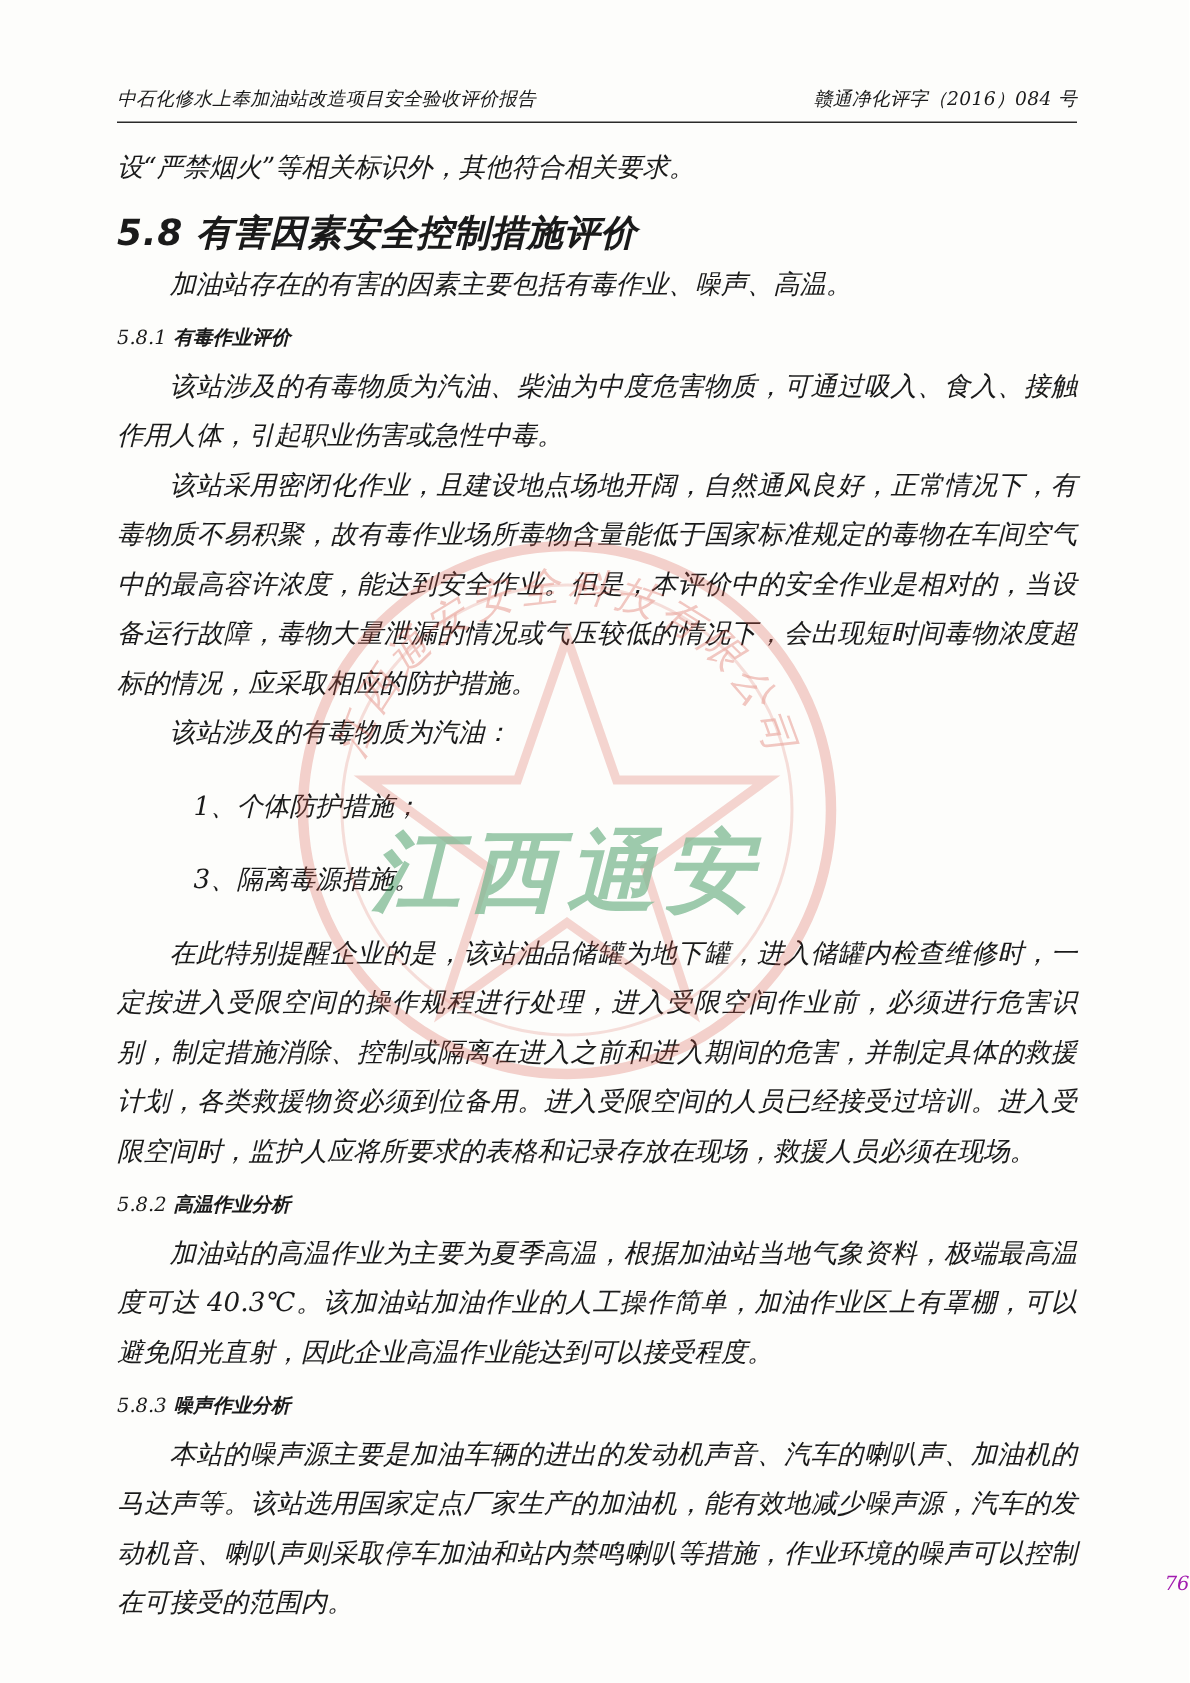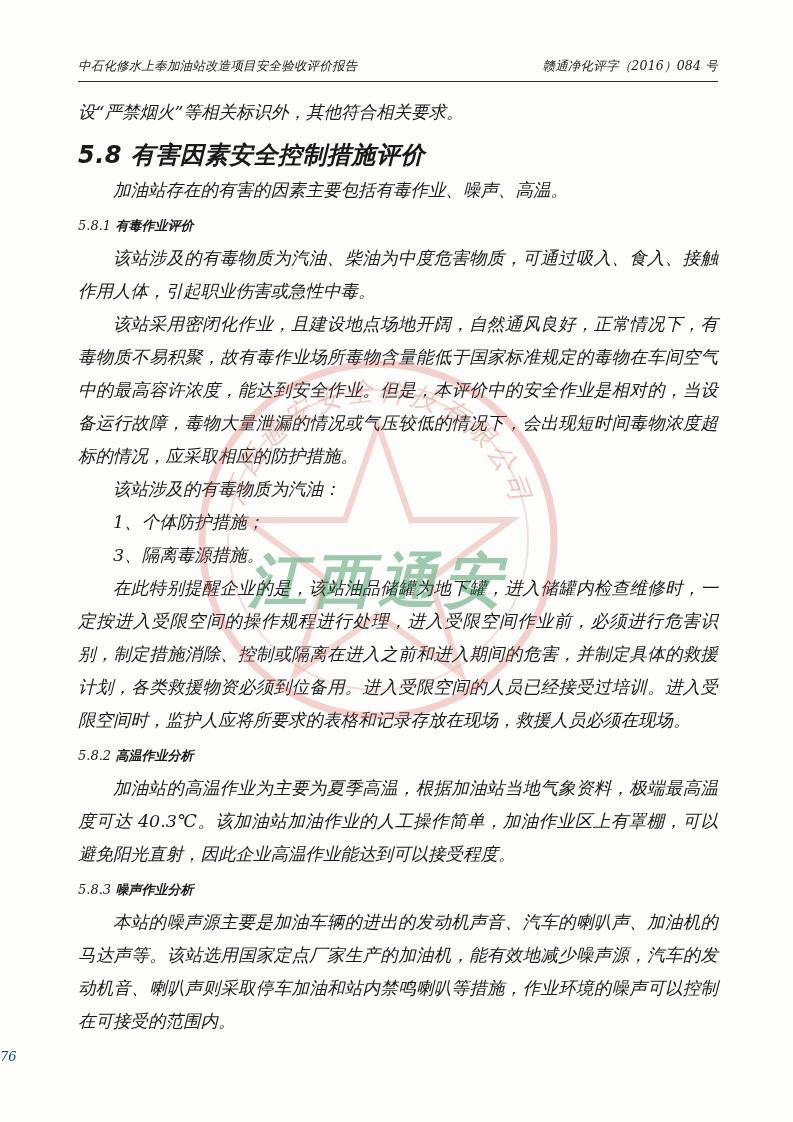--- a/index.html
+++ b/index.html
@@ -61,34 +61,34 @@
     font-weight: bold;
     margin: 2px 0 0 0;
     line-height: 33px;
     font-family: "DejaVu Sans", "Liberation Sans", sans-serif;
   }
   .h3 .num {
     font-family: "DejaVu Serif", "Liberation Serif", serif;
     font-weight: normal;
   }
   .list-item {
-    margin: 0;
+    margin: 16px;
     text-indent: 2em;
     font-size: 17.5px;
     line-height: 33px;
   }
   .page-number {
     position: absolute;
     left: 0;
     right: 0;
     bottom: 58px;
-    text-align: left;
+    text-align: right;
     font-size: 13px;
     font-family: "DejaVu Serif", "Liberation Serif", serif;
-    color: #0c4a6e;
+    color: #a21caf;
   }
   
   .watermark {
     position: absolute;
     left: 168px;
     top: 330px;
     width: 420px;
     height: 420px;
     pointer-events: none;
     opacity: 0.55;

